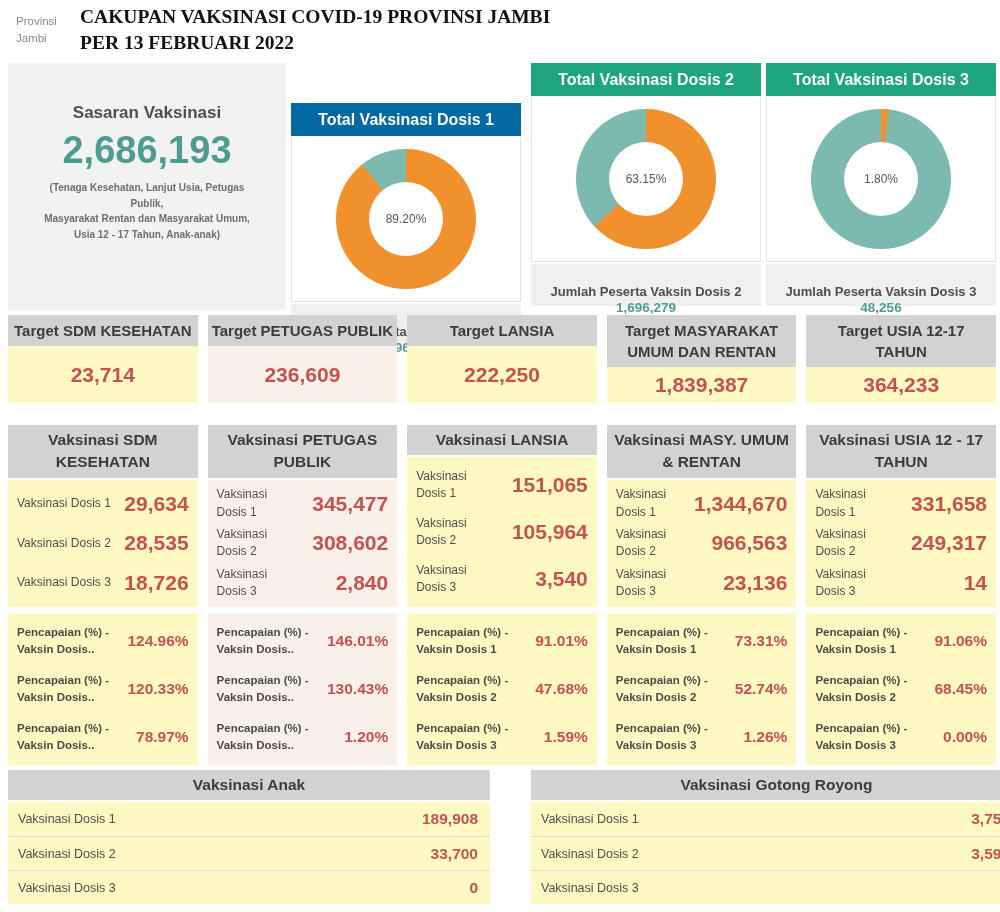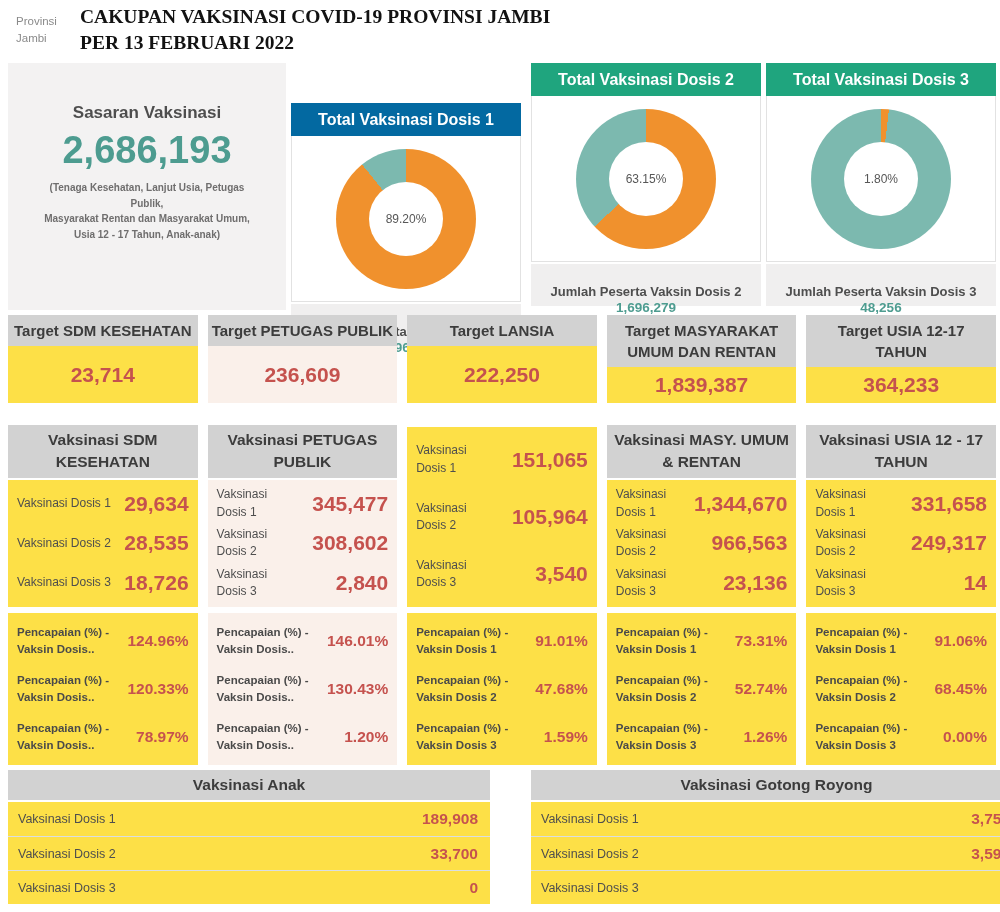--- a/index.html
+++ b/index.html
@@ -29,21 +29,21 @@
 
   
   .grid5 { position:absolute; left:8px; width:988px; display:grid; grid-template-columns:repeat(5,1fr); column-gap:10px; }
   .targets-row { top:315px; height:88px; }
   .columns-row { top:425px; height:340px; }
 
   
   .target-box { display:flex; flex-direction:column; }
   .t-header { background:#d2d2d2; color:#3c3c3c; font-weight:bold; font-size:15px; text-align:center; line-height:1.4; padding:5px 4px; }
   .t-value { flex:1; display:flex; align-items:center; justify-content:center; font-size:21px; font-weight:bold; color:#c5524e; }
-  .bg-blue { background:#fde047; }
+  .bg-blue { background:#fef9c3; }
   .bg-cream { background:#faf0ea; }
 
   
   .vax-col { display:flex; flex-direction:column; }
   .c-header { background:#d2d2d2; color:#3c3c3c; font-weight:bold; font-size:15.5px; text-align:center; line-height:1.45; padding:4px 2px; }
   .dose-block { flex:1; margin-top:2px; display:flex; flex-direction:column; justify-content:space-around; padding:4px 9px; }
   .dose-row { display:flex; justify-content:space-between; align-items:center; }
   .dose-label { font-size:12px; color:#4e4e4e; line-height:1.45; }
   .narrow .dose-label { width:62px; }
   .nowrap .dose-label { white-space:nowrap; }
@@ -210,20 +210,21 @@
           <span class="penc-value">130.43%</span>
         </div>
         <div class="penc-row">
           <span class="penc-label">Pencapaian (%) - Vaksin Dosis..</span>
           <span class="penc-value">1.20%</span>
         </div>
       </div>
     </div>
 
     <div class="vax-col narrow">
+      <div class="c-header">Vaksinasi LANSIA</div>
       <div class="dose-block bg-blue">
         <div class="dose-row">
           <span class="dose-label">Vaksinasi Dosis 1</span>
           <span class="dose-value">151,065</span>
         </div>
         <div class="dose-row">
           <span class="dose-label">Vaksinasi Dosis 2</span>
           <span class="dose-value">105,964</span>
         </div>
         <div class="dose-row">

